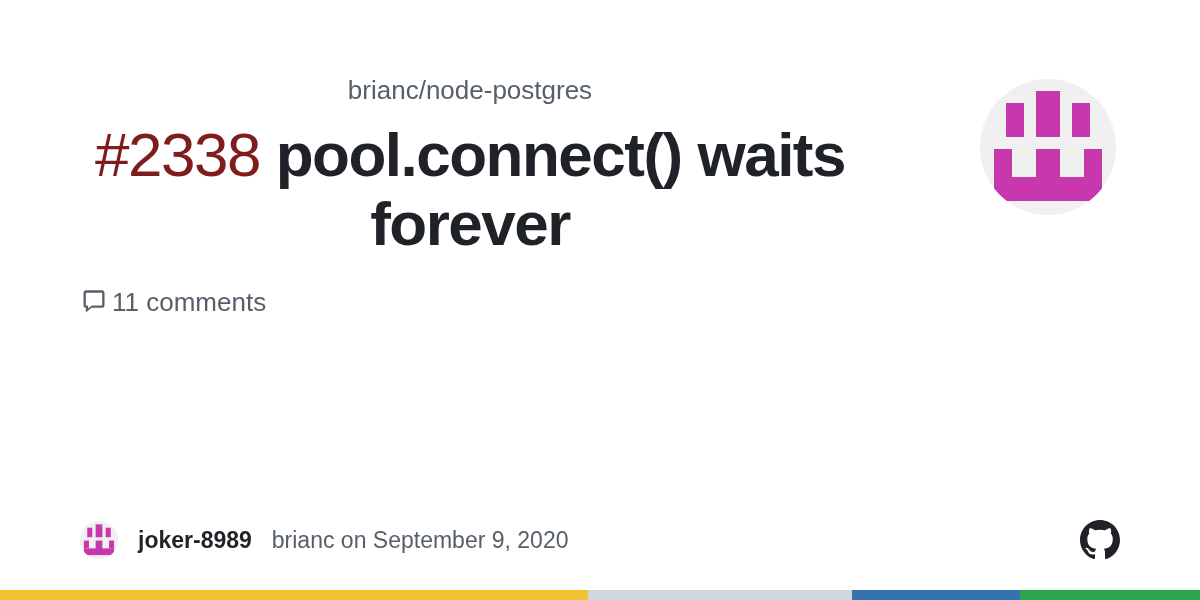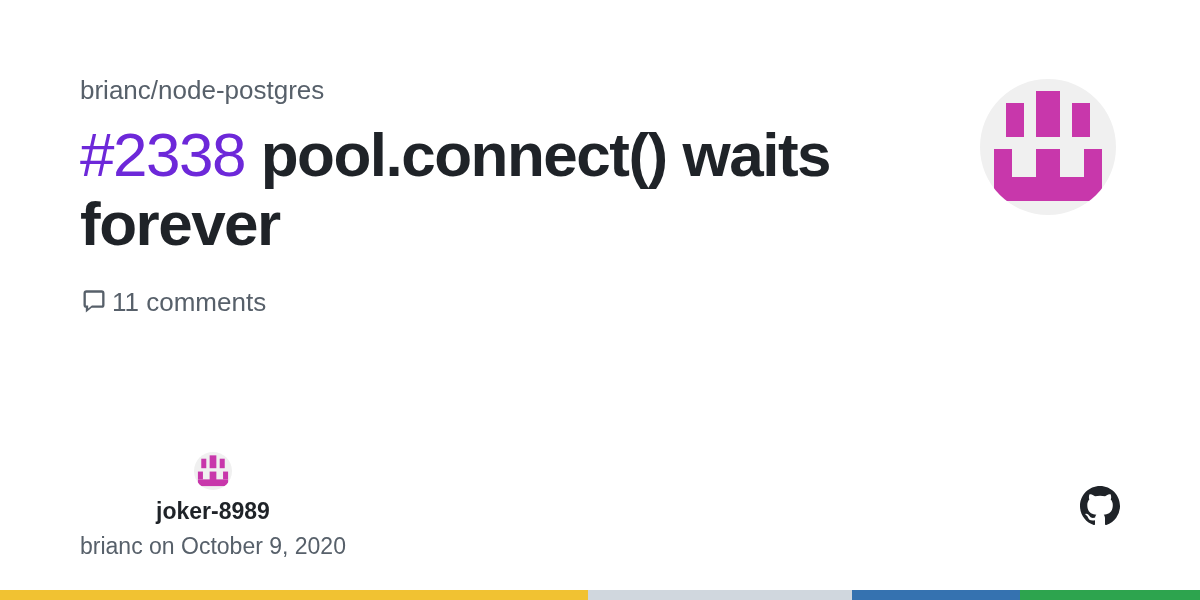--- a/index.html
+++ b/index.html
@@ -17,37 +17,38 @@
     }
     .content {
       padding: 75px 80px 0 80px;
       display: flex;
       justify-content: space-between;
       align-items: flex-start;
     }
     .left-column {
       flex: 1;
       max-width: 780px;
+      text-align: center;
     }
     .repo-path {
       font-size: 26px;
       color: #57606a;
       margin-bottom: 14px;
       font-weight: 400;
     }
     .issue-title {
       font-size: 62px;
       font-weight: 800;
       line-height: 1.12;
       color: #1f2328;
       letter-spacing: -1.5px;
       margin-bottom: 28px;
     }
     .issue-number {
-      color: #6d28d9;
+      color: #7f1d1d;
       font-weight: 400;
     }
     .comments-row {
       display: flex;
       align-items: center;
       gap: 4px;
       color: #57606a;
       font-size: 26px;
     }
     .comments-icon {
@@ -78,22 +79,21 @@
       left: 0;
       right: 0;
       padding: 0 80px 30px 80px;
       display: flex;
       justify-content: space-between;
       align-items: center;
     }
     .footer-left {
       display: flex;
       align-items: center;
-      gap: 8px;
-      flex-direction: column;
+      gap: 20px;
     }
     .avatar-small {
       width: 38px;
       height: 38px;
       border-radius: 50%;
       overflow: hidden;
       background: #ffffff;
       display: flex;
       align-items: center;
       justify-content: center;
@@ -175,21 +175,21 @@
           <rect x="14" y="70" width="18" height="28"></rect>
           <rect x="104" y="70" width="18" height="28"></rect>
           <rect x="56" y="70" width="24" height="38"></rect>
           <rect x="14" y="98" width="108" height="24"></rect>
         </g>
       </svg>
     </div>
     <span class="author-name">joker-8989</span>
     <span class="opened-text">
       <span>brianc on</span>
-      <span>October 9, 2020</span>
+      <span>September 9, 2020</span>
     </span>
   </div>
   <svg class="github-logo" viewBox="0 0 16 16">
     <path d="M8 0C3.58 0 0 3.58 0 8c0 3.54 2.29 6.53 5.47 7.59.4.07.55-.17.55-.38 0-.19-.01-.82-.01-1.49-2.01.37-2.53-.49-2.69-.94-.09-.23-.48-.94-.82-1.13-.28-.15-.68-.52-.01-.53.63-.01 1.08.58 1.23.82.72 1.21 1.87.87 2.33.66.07-.52.28-.87.51-1.07-1.78-.2-3.64-.89-3.64-3.95 0-.87.31-1.59.82-2.15-.08-.2-.36-1.02.08-2.12 0 0 .67-.21 2.2.82.64-.18 1.32-.27 2-.27.68 0 1.36.09 2 .27 1.53-1.04 2.2-.82 2.2-.82.44 1.1.16 1.92.08 2.12.51.56.82 1.27.82 2.15 0 3.07-1.87 3.75-3.65 3.95.29.25.54.73.54 1.48 0 1.07-.01 1.93-.01 2.2 0 .21.15.46.55.38A8.013 8.013 0 0 0 16 8c0-4.42-3.58-8-8-8z"></path>
   </svg>
 </div>
 
 <div class="color-bar">
   <div class="bar-yellow"></div>
   <div class="bar-gray"></div>

